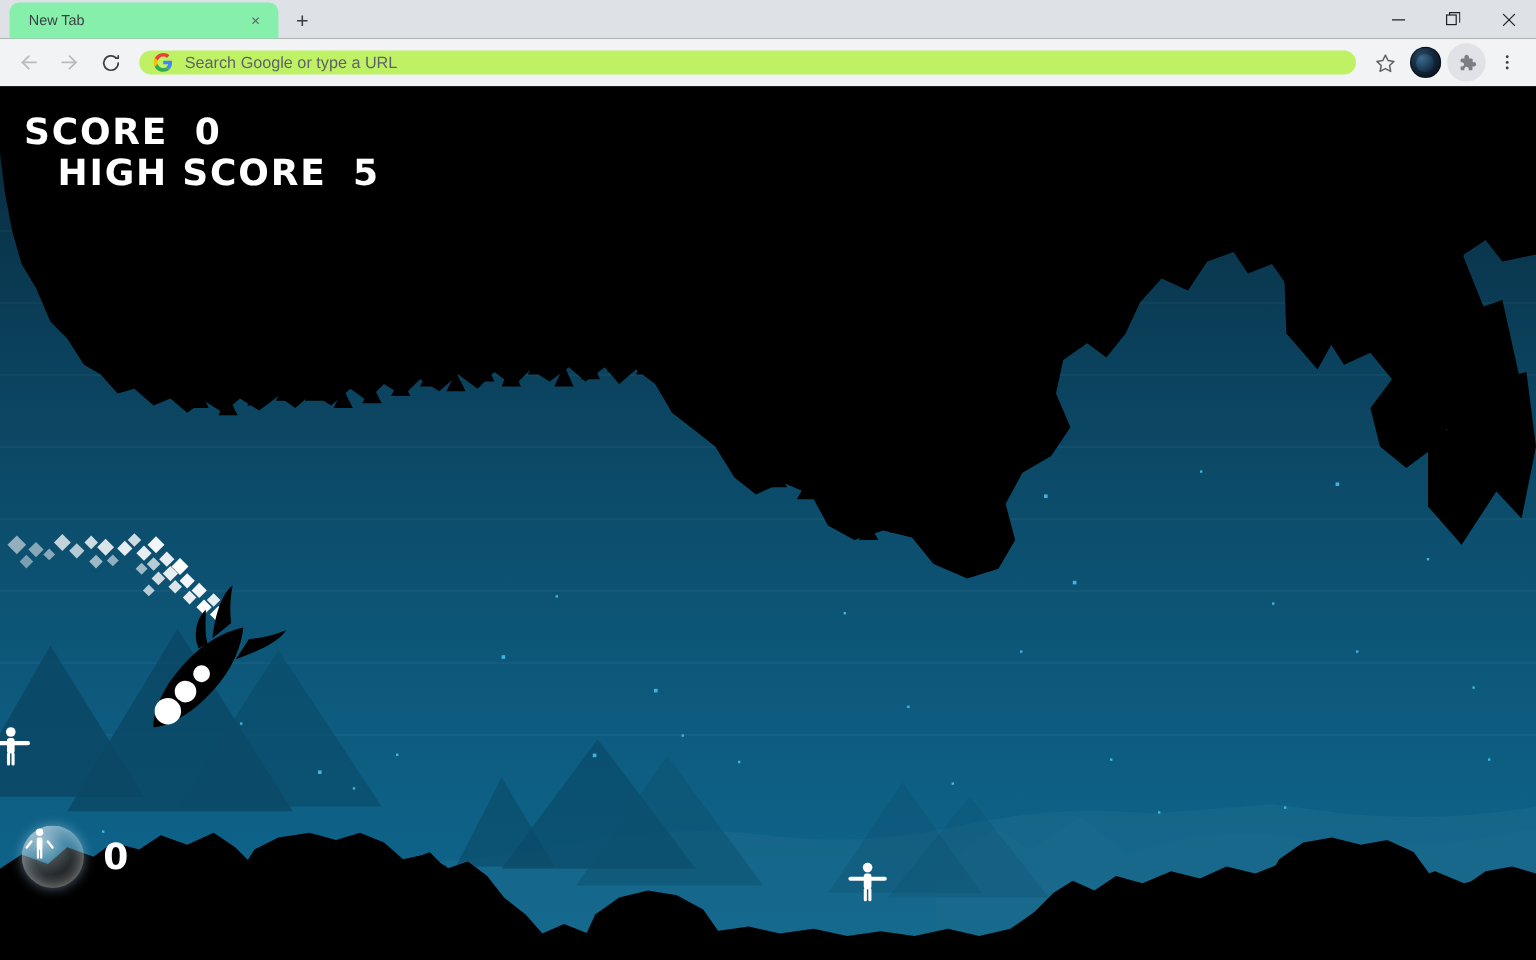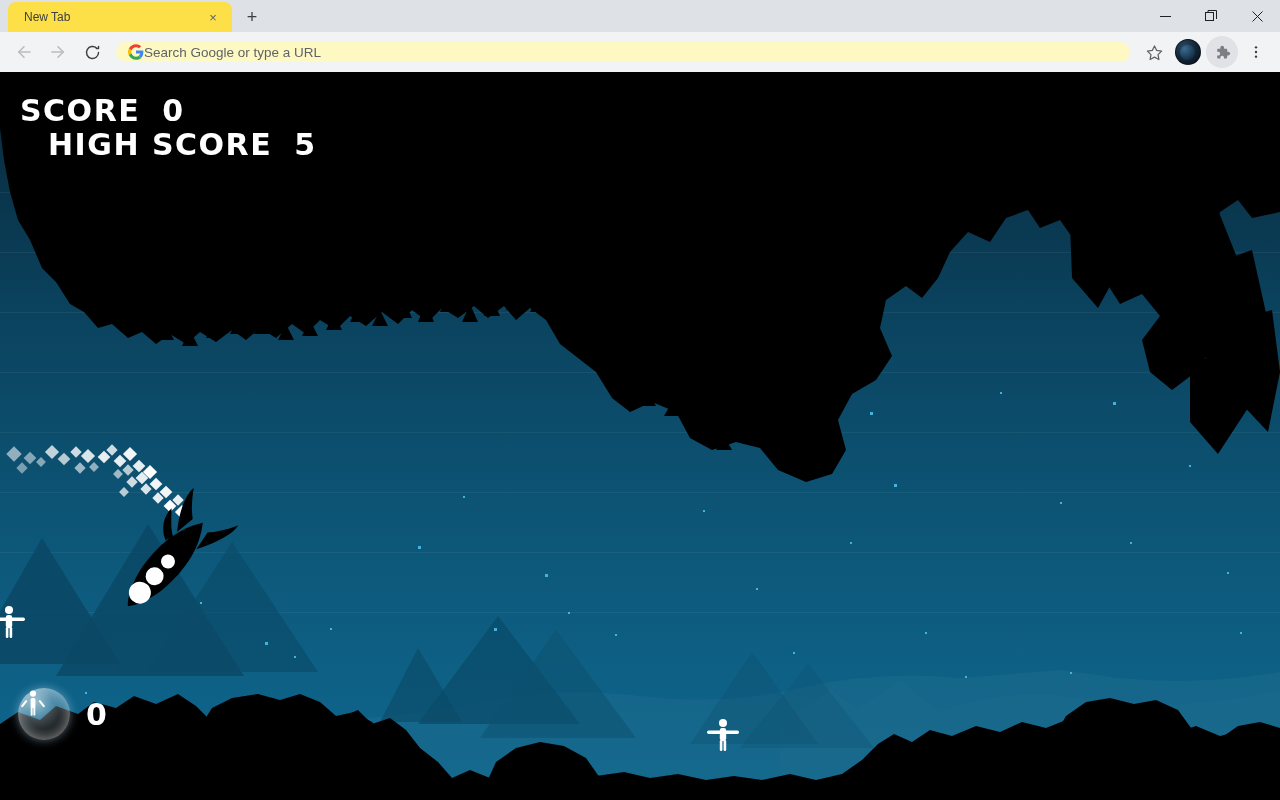--- a/index.html
+++ b/index.html
@@ -11,21 +11,21 @@
   }
 
   
   .browser { width:1280px; height:800px; position:relative; }
 
   .tabstrip {
     height:32px; background:#dee1e6; display:flex; align-items:flex-end;
     position:relative;
   }
   .tab {
-    width:224px; height:30px; background:#fde047; border-radius:8px 8px 0 0;
+    width:224px; height:30px; background:#86efac; border-radius:8px 8px 0 0;
     display:flex; align-items:center; padding:0 10px 0 16px; margin-left:8px;
     position:relative; cursor:default;
   }
   .tab-title {
     flex:1; font-size:12px; color:#3c4043; white-space:nowrap;
     overflow:hidden; text-overflow:ellipsis;
   }
   .tab-close {
     width:18px; height:18px; border-radius:50%; display:flex;
     align-items:center; justify-content:center; font-size:13px;
@@ -49,22 +49,22 @@
     height:40px; background:#f1f3f4; display:flex; align-items:center;
     padding:0 8px; gap:2px;
   }
   .tb-btn {
     width:32px; height:32px; border-radius:50%; display:flex;
     align-items:center; justify-content:center; cursor:pointer; flex:none;
   }
   .tb-btn.disabled { opacity:.38; cursor:default; }
 
   .omnibox {
-    flex:1; height:20px; background:#fef9c3; border-radius:14px; margin:0 6px;
-    display:flex; align-items:center; padding:0 12px; 
+    flex:1; height:20px; background:#bef264; border-radius:14px; margin:0 6px;
+    display:flex; align-items:center; padding:0 12px; gap:10px;
     cursor:text; min-width:0;
   }
   .omnibox-text {
     font-size:13.5px; color:#5f6368; white-space:nowrap; overflow:hidden;
     text-overflow:ellipsis;
   }
   .g-logo { width:16px; height:16px; flex:none; }
 
   .avatar {
     width:26px; height:26px; border-radius:50%; flex:none; cursor:pointer;

